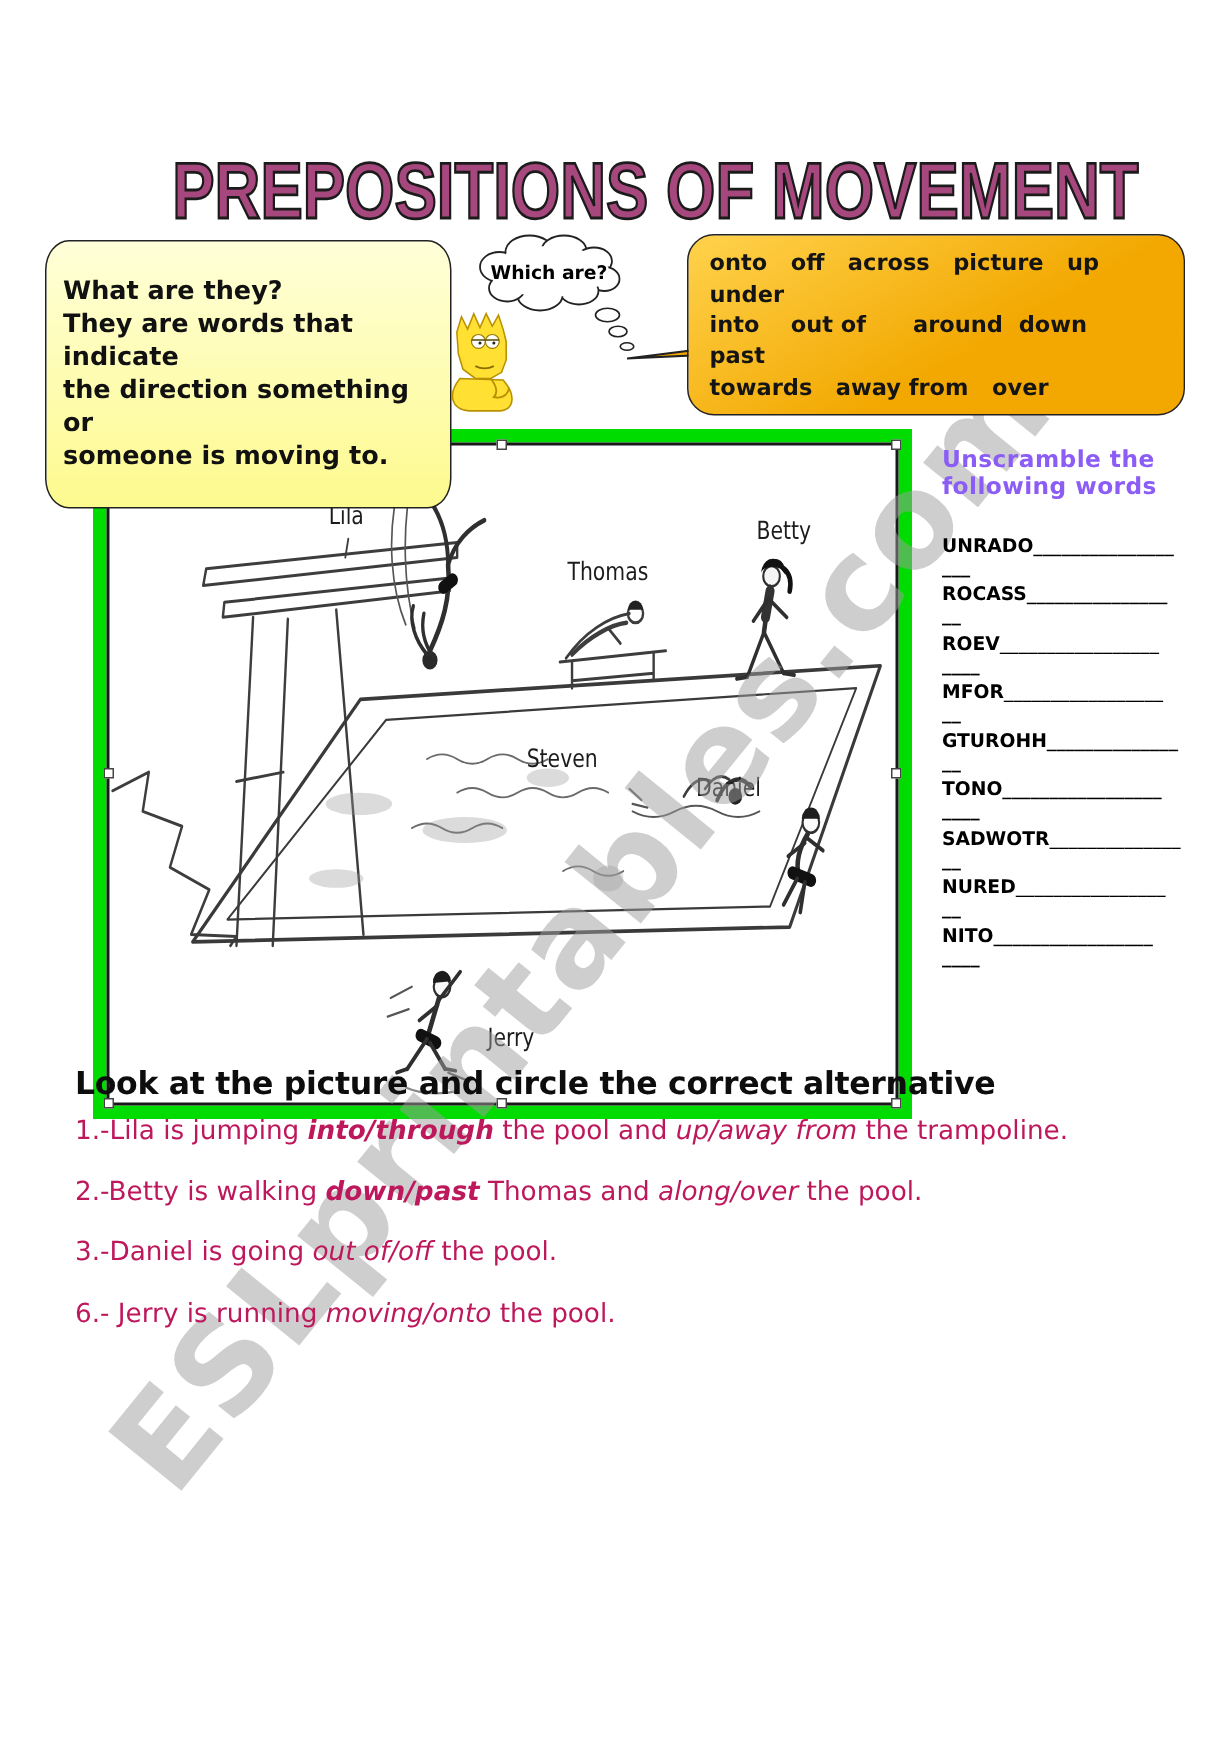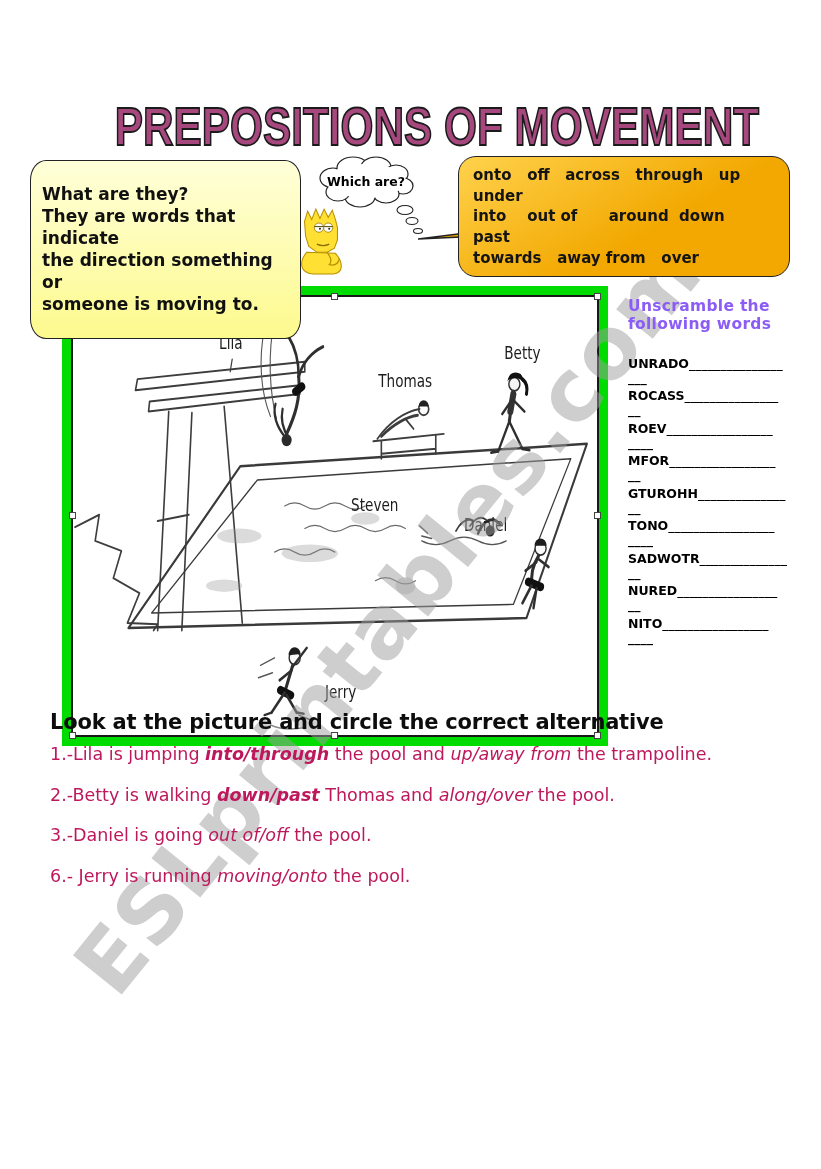--- a/index.html
+++ b/index.html
@@ -109,21 +109,21 @@
   <circle cx="37" cy="22" r="4.5" fill="#fff" stroke="#9a7b00" stroke-width="0.8"></circle>
   <line x1="23.5" y1="21" x2="32.5" y2="21" stroke="#5a4a00" stroke-width="1"></line>
   <line x1="32.5" y1="21" x2="41.5" y2="21" stroke="#5a4a00" stroke-width="1"></line>
   <circle cx="29" cy="23" r="1" fill="#222"></circle>
   <circle cx="38" cy="23" r="1" fill="#222"></circle>
   <path d="M26,38 q6,3 12,0" fill="none" stroke="#8a6d00" stroke-width="1.2"></path>
   <path d="M36,46 q6,8 2,12 q8,2 10,-6" fill="none" stroke="#B89000" stroke-width="1.2"></path>
 </svg>
 
 <div class="prep-bubble">
-  <div class="prep-line">onto   off   across   through   up under</div>
+  <div class="prep-line">onto   off   across   picture   up under</div>
   <div class="prep-line">into    out of      around  down   past</div>
   <div class="prep-line">towards   away from   over</div>
 </div>
 <svg class="prep-tail" viewBox="0 0 128 30">
   <polygon points="128,6 0,22 128,16" fill="#F2A800" stroke="#222" stroke-width="1.4" stroke-linejoin="round"></polygon>
 </svg>
 
 <div class="frame">
   <div class="frame-inner">
     <svg class="scene" viewBox="0 0 520 352" preserveAspectRatio="none" stroke-linecap="round" stroke-linejoin="round">

